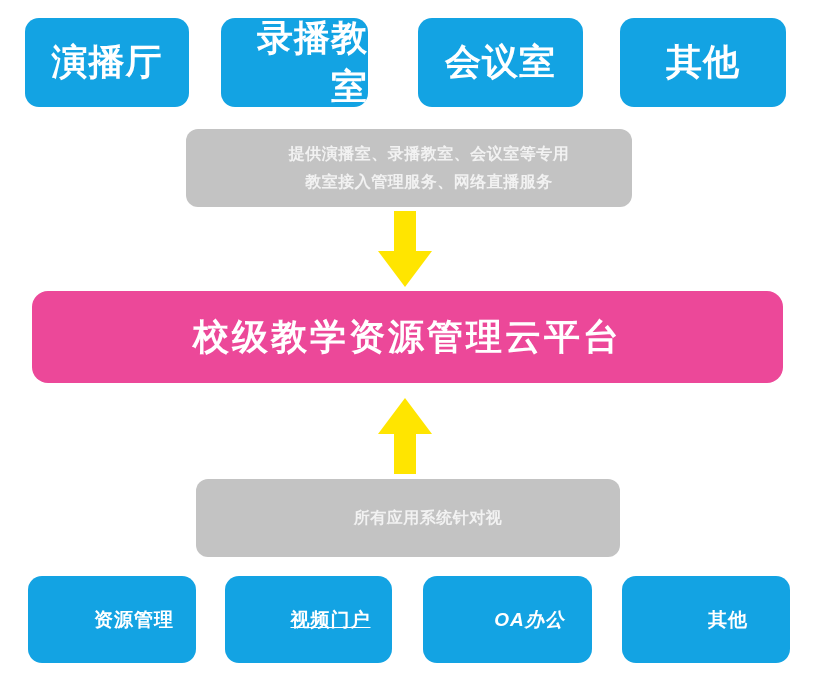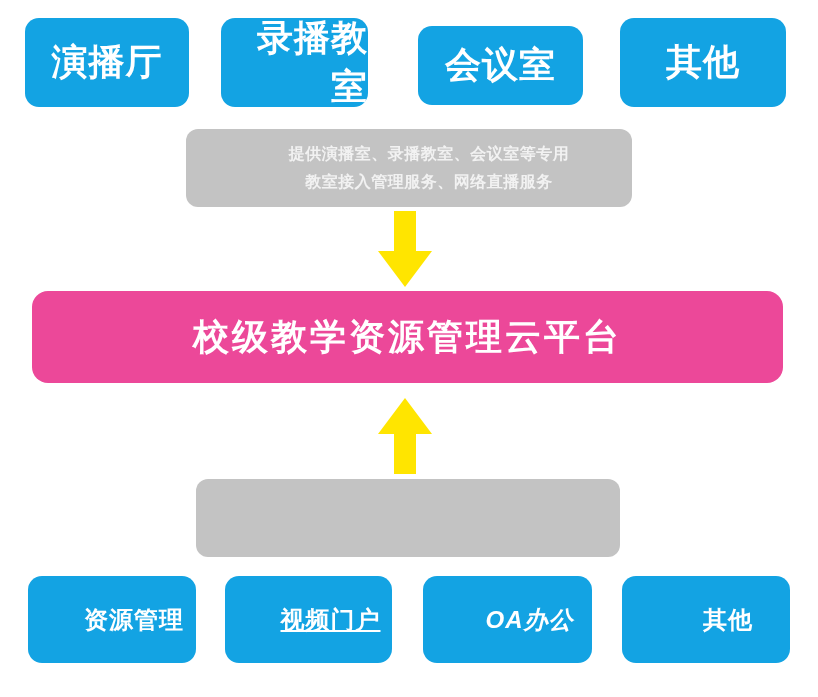--- a/index.html
+++ b/index.html
@@ -30,21 +30,21 @@
     color: #ffffff;
     font-weight: bold;
     letter-spacing: 1px;
   }
   .blue-box {
     background: #13A3E3;
     border-radius: 14px;
     font-size: 27px;
   }
   .row-top .blue-box { font-size: 36px; text-align: right; }
-  .row-bottom .blue-box { font-size: 24px; padding-left: 44px; }
+  .row-bottom .blue-box { font-size: 19px; padding-left: 44px; }
 
   .gray-box {
     background: #C3C3C3;
     border-radius: 12px;
     color: #F2F2F2;
     font-size: 16px;
     font-weight: bold;
     line-height: 1.75;
     flex-direction: column;
     letter-spacing: 0.5px;
@@ -70,21 +70,21 @@
 
 <div id="diagram">
 
   <div class="row-top">
     <div class="node blue-box" style="left:25px; top:18px; width:164px; height:89px;">
       <span>演播厅</span>
     </div>
     <div class="node blue-box" style="left:221px; top:18px; width:147px; height:89px;">
       <span>录播教室</span>
     </div>
-    <div class="node blue-box" style="left:418px; top:18px; width:165px; height:79px;margin-top:8px;">
+    <div class="node blue-box" style="left:418px; top:18px; width:165px; height:89px;">
       <span>会议室</span>
     </div>
     <div class="node blue-box" style="left:620px; top:18px; width:166px; height:89px;">
       <span>其他</span>
     </div>
   </div>
 
   <div class="node gray-box" style="left:186px; top:129px; width:446px; height:78px;">
     <span class="line">提供演播室、录播教室、会议室等专用</span>
     <span class="line">教室接入管理服务、网络直播服务</span>
@@ -100,20 +100,21 @@
     <span>校级教学资源管理云平台</span>
   </div>
 
   <div class="arrow" style="left:374px; top:396px;">
     <svg width="62" height="78" viewBox="0 0 62 78">
       <polygon points="31,2 58,38 42,38 42,78 20,78 20,38 4,38" fill="#FFE500"></polygon>
     </svg>
   </div>
 
   <div class="node gray-box" style="left:196px; top:479px; width:424px; height:78px;">
+    <span class="line">所有应用系统针对视</span>
   </div>
 
   <div class="row-bottom">
     <div class="node blue-box" style="left:28px; top:576px; width:168px; height:87px;">
       <span>资源管理</span>
     </div>
     <div class="node blue-box" style="left:225px; top:576px; width:167px; height:87px;text-decoration:underline;">
       <span>视频门户</span>
     </div>
     <div class="node blue-box" style="left:423px; top:576px; width:169px; height:87px;font-style:italic;">

